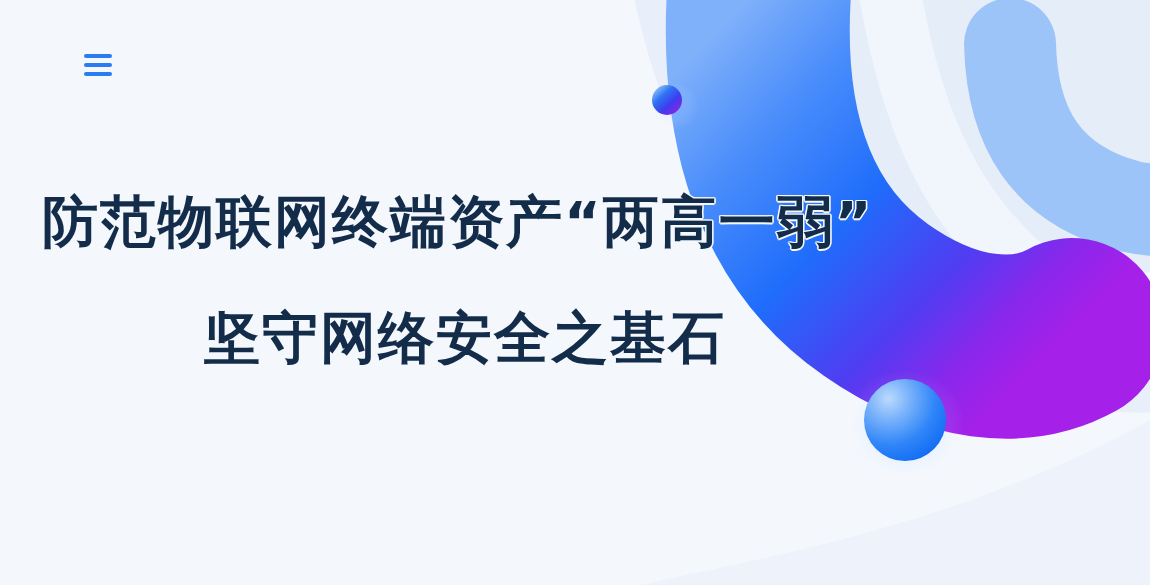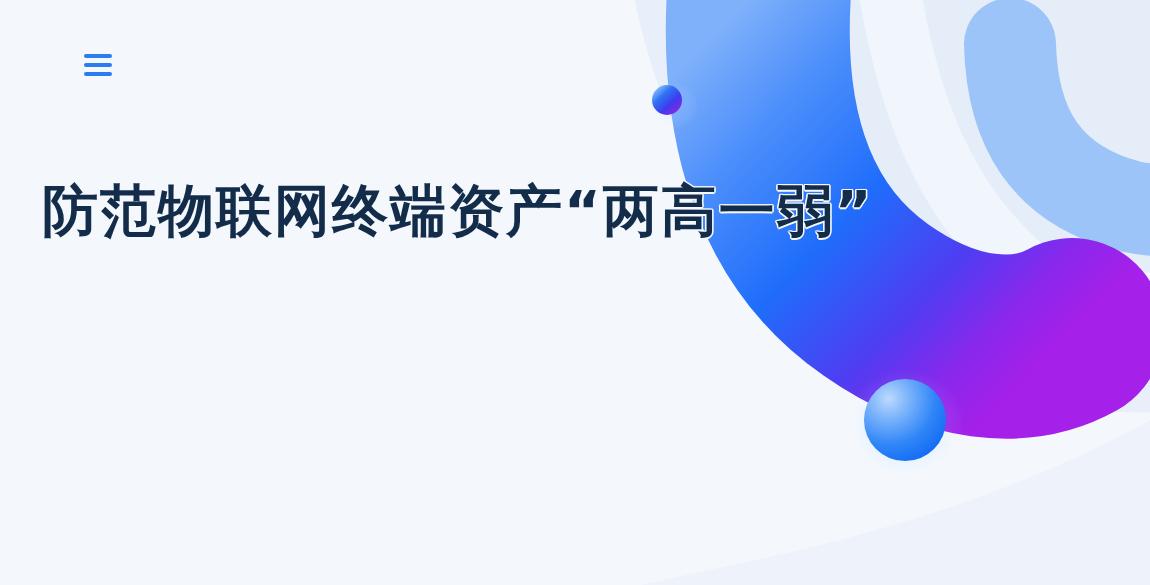--- a/index.html
+++ b/index.html
@@ -50,21 +50,21 @@
     background: #2a7cf0;
   }
   .menu-btn .bar.b1 { width: 28px; }
   .menu-btn .bar.b2 { width: 28px; }
   .menu-btn .bar.b3 { width: 28px; }
 
   
   .title-block {
     position: absolute;
     left: 0;
-    top: 175px;
+    top: 186px;
     width: 900px;
     z-index: 5;
   }
   .title-line {
     font-family: "DejaVu Sans", "Liberation Sans", sans-serif;
     font-weight: bold;
     font-size: 56px;
     line-height: 1.28;
     color: #132c4a;
     letter-spacing: 2px;
@@ -173,15 +173,16 @@
   </svg>
 
   <div class="menu-btn">
     <span class="bar b1"></span>
     <span class="bar b2"></span>
     <span class="bar b3"></span>
   </div>
 
   <div class="title-block">
     <div class="title-line l1">防范物联网终端资产“两高一弱”</div>
+    <div class="title-line l2">坚守网络安全之基石</div>
   </div>
 
 </div>
 
 </body></html>

